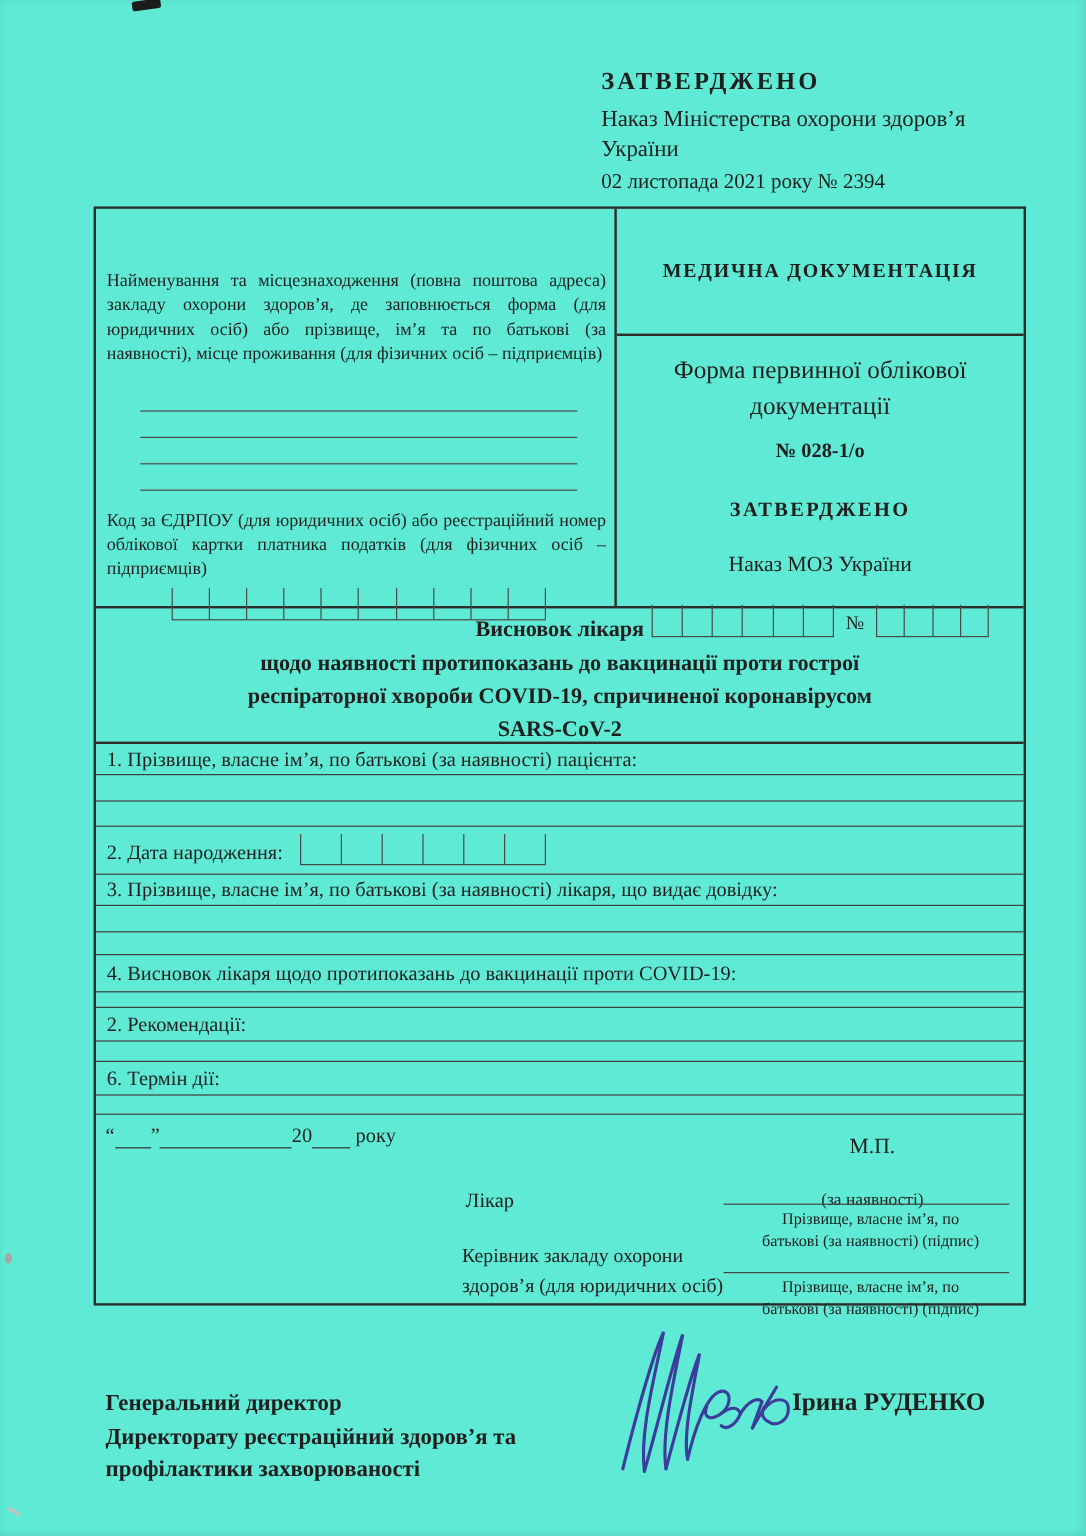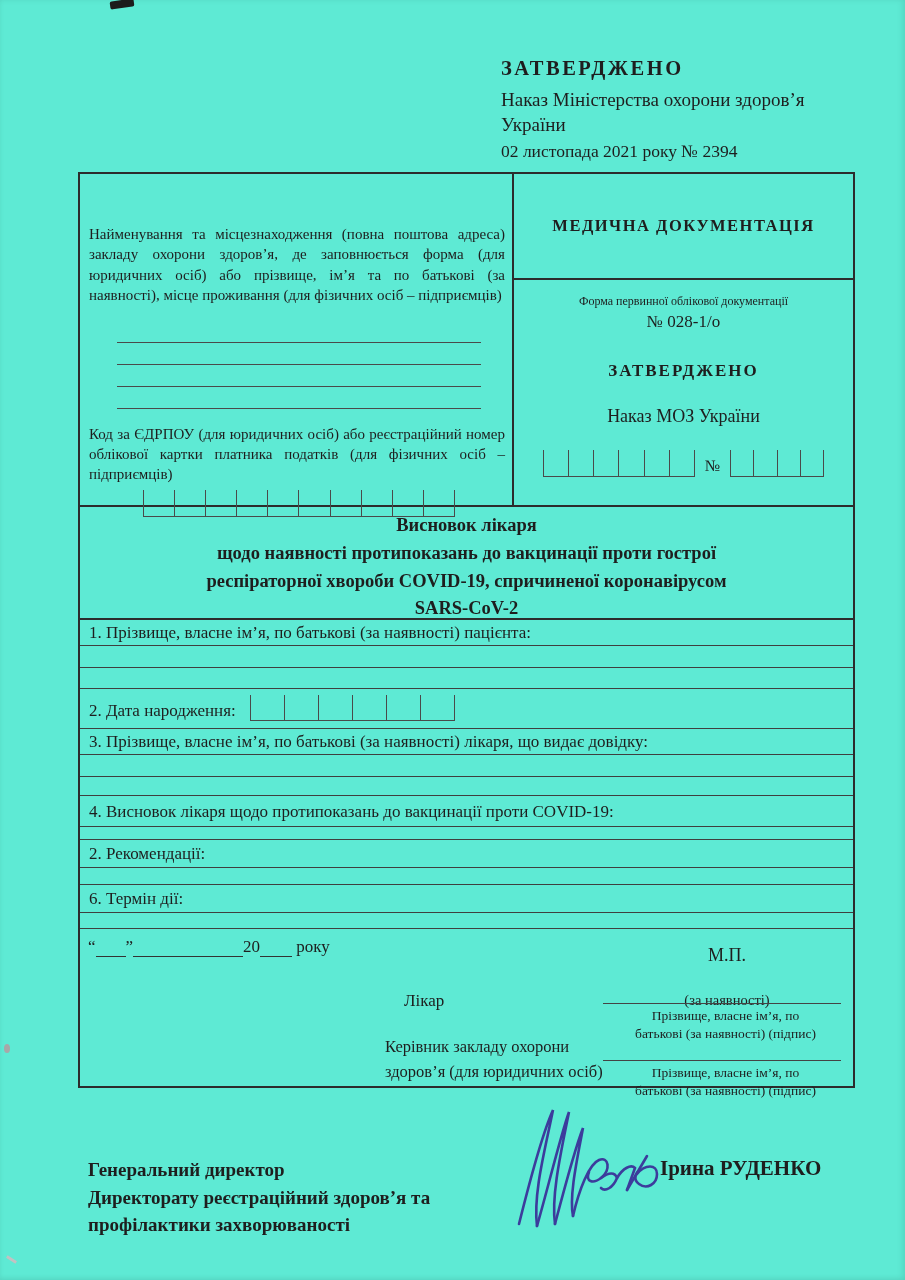--- a/index.html
+++ b/index.html
@@ -28,22 +28,22 @@
   .rule { height:21px; border-bottom:1.6px solid #4a4a4a; }
   .edrpou-label { margin-top:15px; }
 
   .comb { display:flex; border-bottom:1.6px solid #4a4a4a; }
   .comb span { flex:1; border-left:1.4px solid #4a4a4a; }
   .comb span:last-child { border-right:1.4px solid #4a4a4a; }
   .edrpou-comb { margin:5px 0 0 54px; width:312px; height:26px; }
 
   .med-doc { margin-top:42px; font-weight:bold; letter-spacing:1.5px; font-size:16.5px; }
   .hdiv { border-bottom:2px solid #2c2c2c; margin-top:42px; }
-  .form-label { margin-top:13px; font-size:12px; line-height:1.45; padding:0 34px; }
-  .form-number { font-weight:normal; font-size:17px; margin-top:2px; }
+  .form-label { margin-top:13px; font-size:21px; line-height:1.45; padding:0 34px; }
+  .form-number { font-weight:bold; font-size:17px; margin-top:12px; }
   .approved2 { margin-top:29px; font-weight:bold; letter-spacing:2px; font-size:17px; }
   .order2 { margin-top:25px; font-size:18px; }
   .comb-row { display:flex; justify-content:center; align-items:flex-end; margin-top:23px; gap:10px; }
   .comb.c6 { width:152px; height:26px; }
   .comb.c4 { width:94px; height:26px; }
   .no-label { font-size:16px; padding-bottom:2px; }
 
   .title-box { border-top:2px solid #2c2c2c; border-bottom:2px solid #2c2c2c; box-sizing:border-box;
     height:115px; text-align:center; font-weight:bold; font-size:18.5px; line-height:1.5; padding-top:5px; }
 
@@ -57,21 +57,21 @@
   .lbl4 { padding-top:6px; padding-bottom:4px; }
   .lbl56 { padding-top:4px; padding-bottom:3px; }
 
   .sign-area { position:relative; height:170px; font-size:17px; }
   .date-line { position:absolute; left:8px; top:8px; }
   .blank { display:inline-block; border-bottom:1.5px solid #333; height:16px; vertical-align:bottom; }
   .b1 { width:30px; } .b2 { width:110px; } .b3 { width:32px; }
   .mp-block { position:absolute; right:0; width:252px; text-align:center; top:16px; }
   .mp { font-size:18px; }
   .mp-note { margin-top:26px; font-size:14.5px; }
-  .doctor-label { position:absolute; left:324px; top:62px; }
+  .doctor-label { position:absolute; left:308px; top:62px; }
   .sig-line { position:absolute; right:12px; width:238px; border-bottom:1.4px solid #444; }
   .sig1 { top:74px; } .sig2 { top:131px; }
   .sig-cap { position:absolute; right:0; width:255px; text-align:center; font-size:13.5px; line-height:1.35; }
   .cap1 { top:78px; } .cap2 { top:135px; }
   .head-label { position:absolute; left:305px; top:106px; width:240px; font-size:16.5px; line-height:1.5; }
 
   .footer-titles { position:absolute; left:88px; top:1156px; font-weight:bold; font-size:19px; line-height:1.45; }
   .signature-wrap { position:absolute; left:505px; top:1098px; width:160px; height:140px; }
   .footer-name { position:absolute; left:660px; top:1156px; font-weight:bold; font-size:21px; }
 </style>

